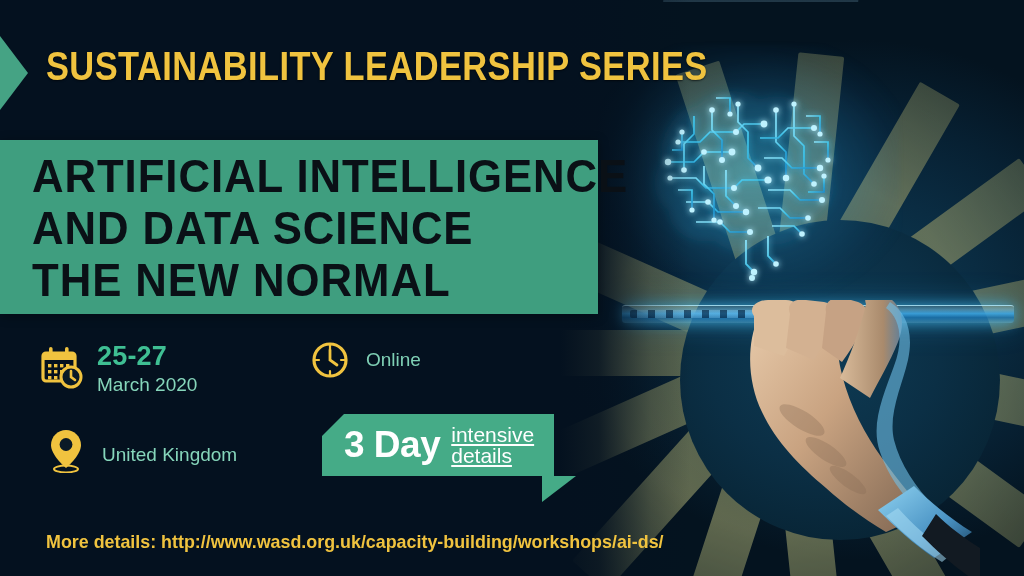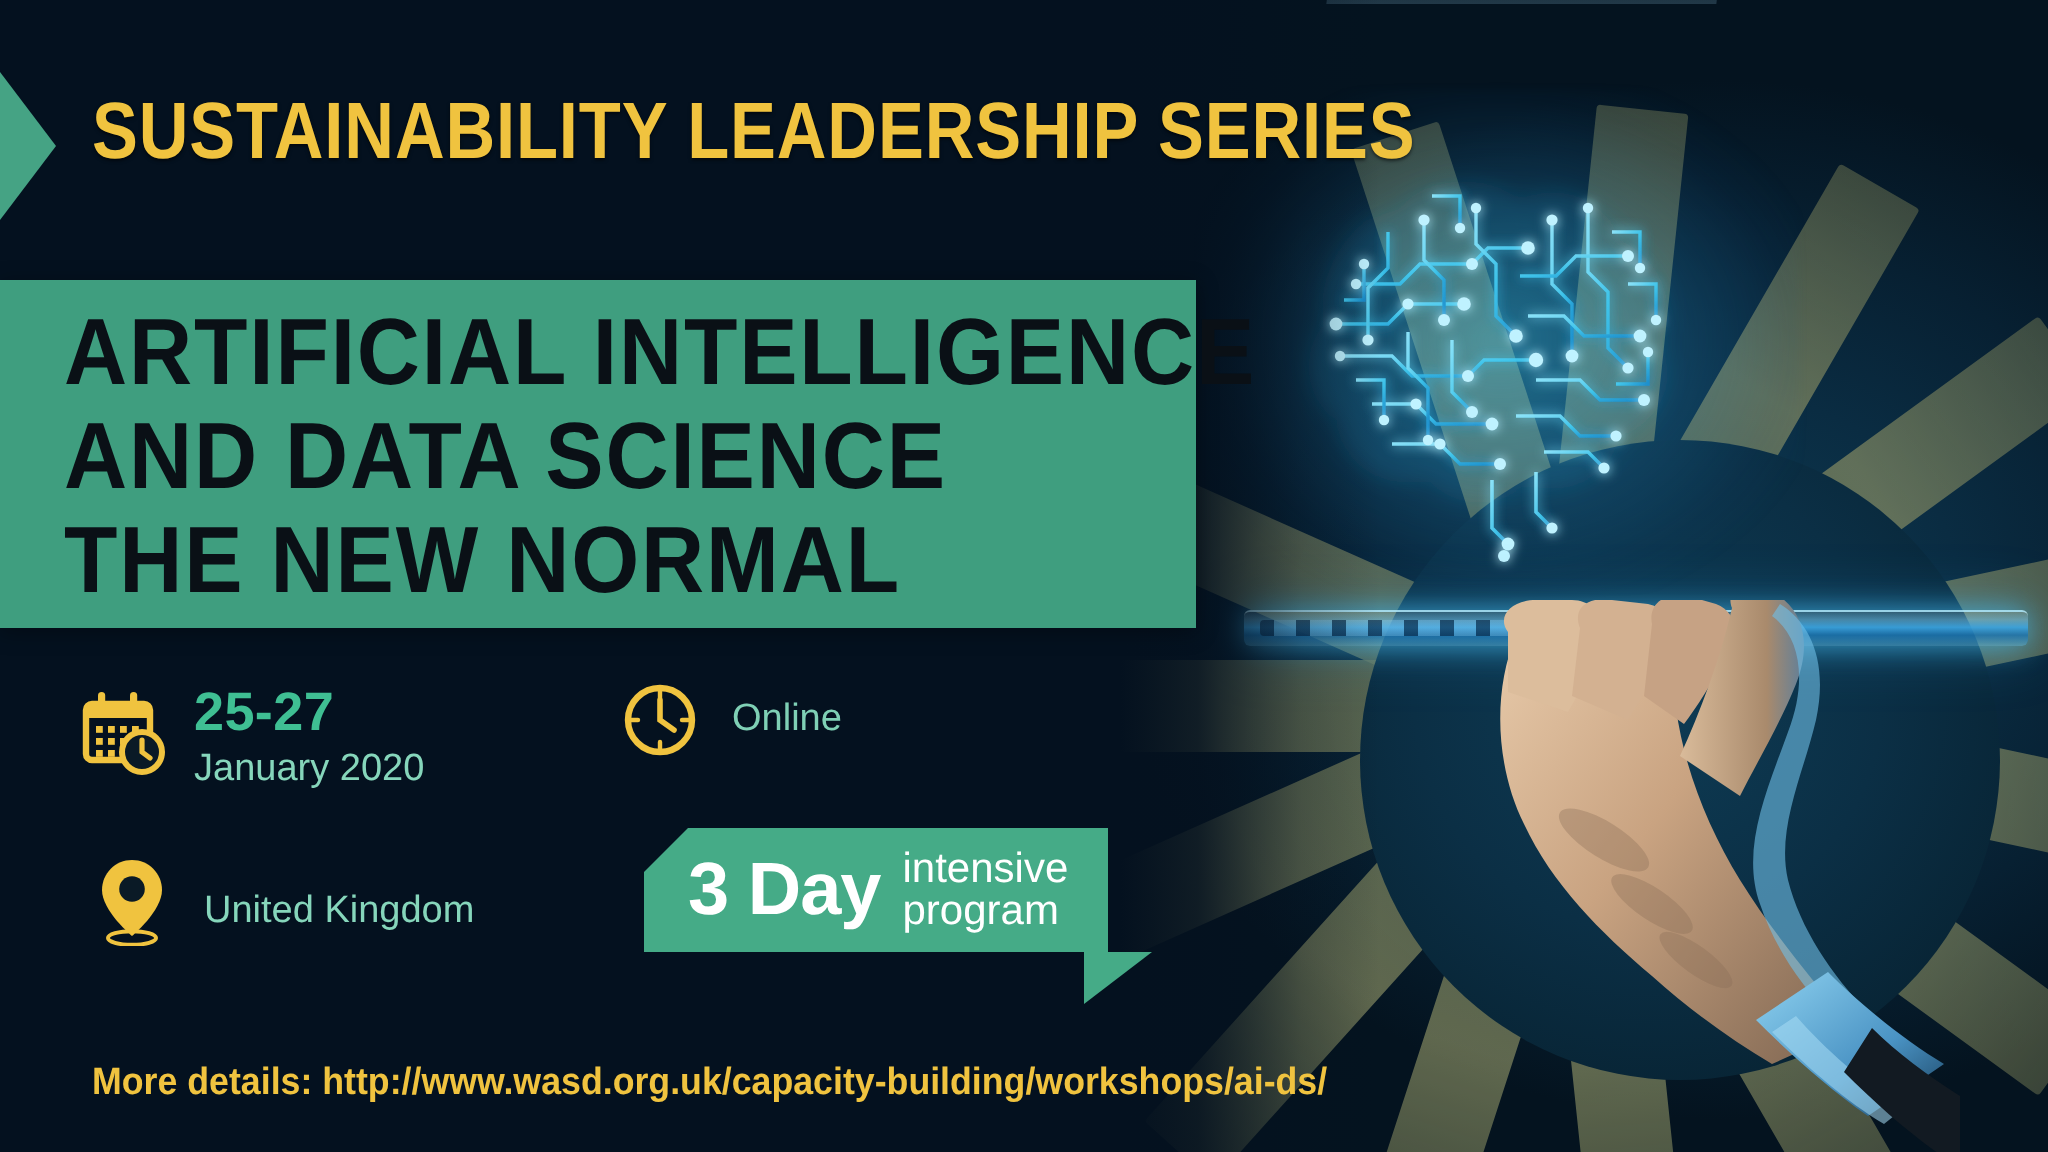--- a/index.html
+++ b/index.html
@@ -253,20 +253,21 @@
     letter-spacing: -0.5px;
     white-space: nowrap;
   }
   .bubble-two {
     margin-left: 11px;
     color: #ffffff;
     font-size: 21px;
     font-weight: 400;
     line-height: 21px;
     white-space: nowrap;
+    text-decoration: underline;
   }
 
   .footer {
     position: absolute;
     left: 46px;
     top: 531px;
     z-index: 40;
     color: #f0c33f;
     font-size: 19px;
     font-weight: 700;
@@ -496,21 +497,21 @@
           <rect x="21" y="25" width="3.4" height="3.4"></rect>
           <rect x="9" y="31" width="3.4" height="3.4"></rect>
             <rect x="15" y="31" width="3.4" height="3.4"></rect>
         </g>
         <circle cx="32" cy="32" r="10" fill="#0a1a26" stroke="#f0c33f" stroke-width="3"></circle>
         <path d="M32,26 L32,32 L36,35" fill="none" stroke="#f0c33f" stroke-width="2.6" stroke-linecap="round"></path>
       </svg>
     </span>
     <span class="info-txt">
       <span class="big-line" style="display:block;">25-27</span>
-      <span class="sub-line" style="display:block;">January 2020</span>
+      <span class="sub-line" style="display:block;">March 2020</span>
     </span>
   </div>
 
   <div class="info info-time">
     <span class="ico">
       <svg width="44" height="44" viewBox="0 0 44 44">
         <circle cx="22" cy="22" r="16" fill="none" stroke="#f0c33f" stroke-width="3.2"></circle>
         <g stroke="#f0c33f" stroke-width="2.2" stroke-linecap="round">
           <line x1="22" y1="7" x2="22" y2="11"></line>
           <line x1="22" y1="33" x2="22" y2="37"></line>
@@ -535,20 +536,20 @@
     </span>
     <span class="info-txt">
       <span class="sub-line" style="display:block;">United Kingdom</span>
     </span>
   </div>
 
   <div class="bubble">
     <span class="bubble-num">3 Day</span>
     <span class="bubble-two">
       <span style="display:block;">intensive</span>
-      <span style="display:block;">program</span>
+      <span style="display:block;">details</span>
     </span>
   </div>
   <div class="bubble-tail"></div>
 
   <div class="footer">More details: http://www.wasd.org.uk/capacity-building/workshops/ai-ds/</div>
 
 </div>
 
 </body></html>

